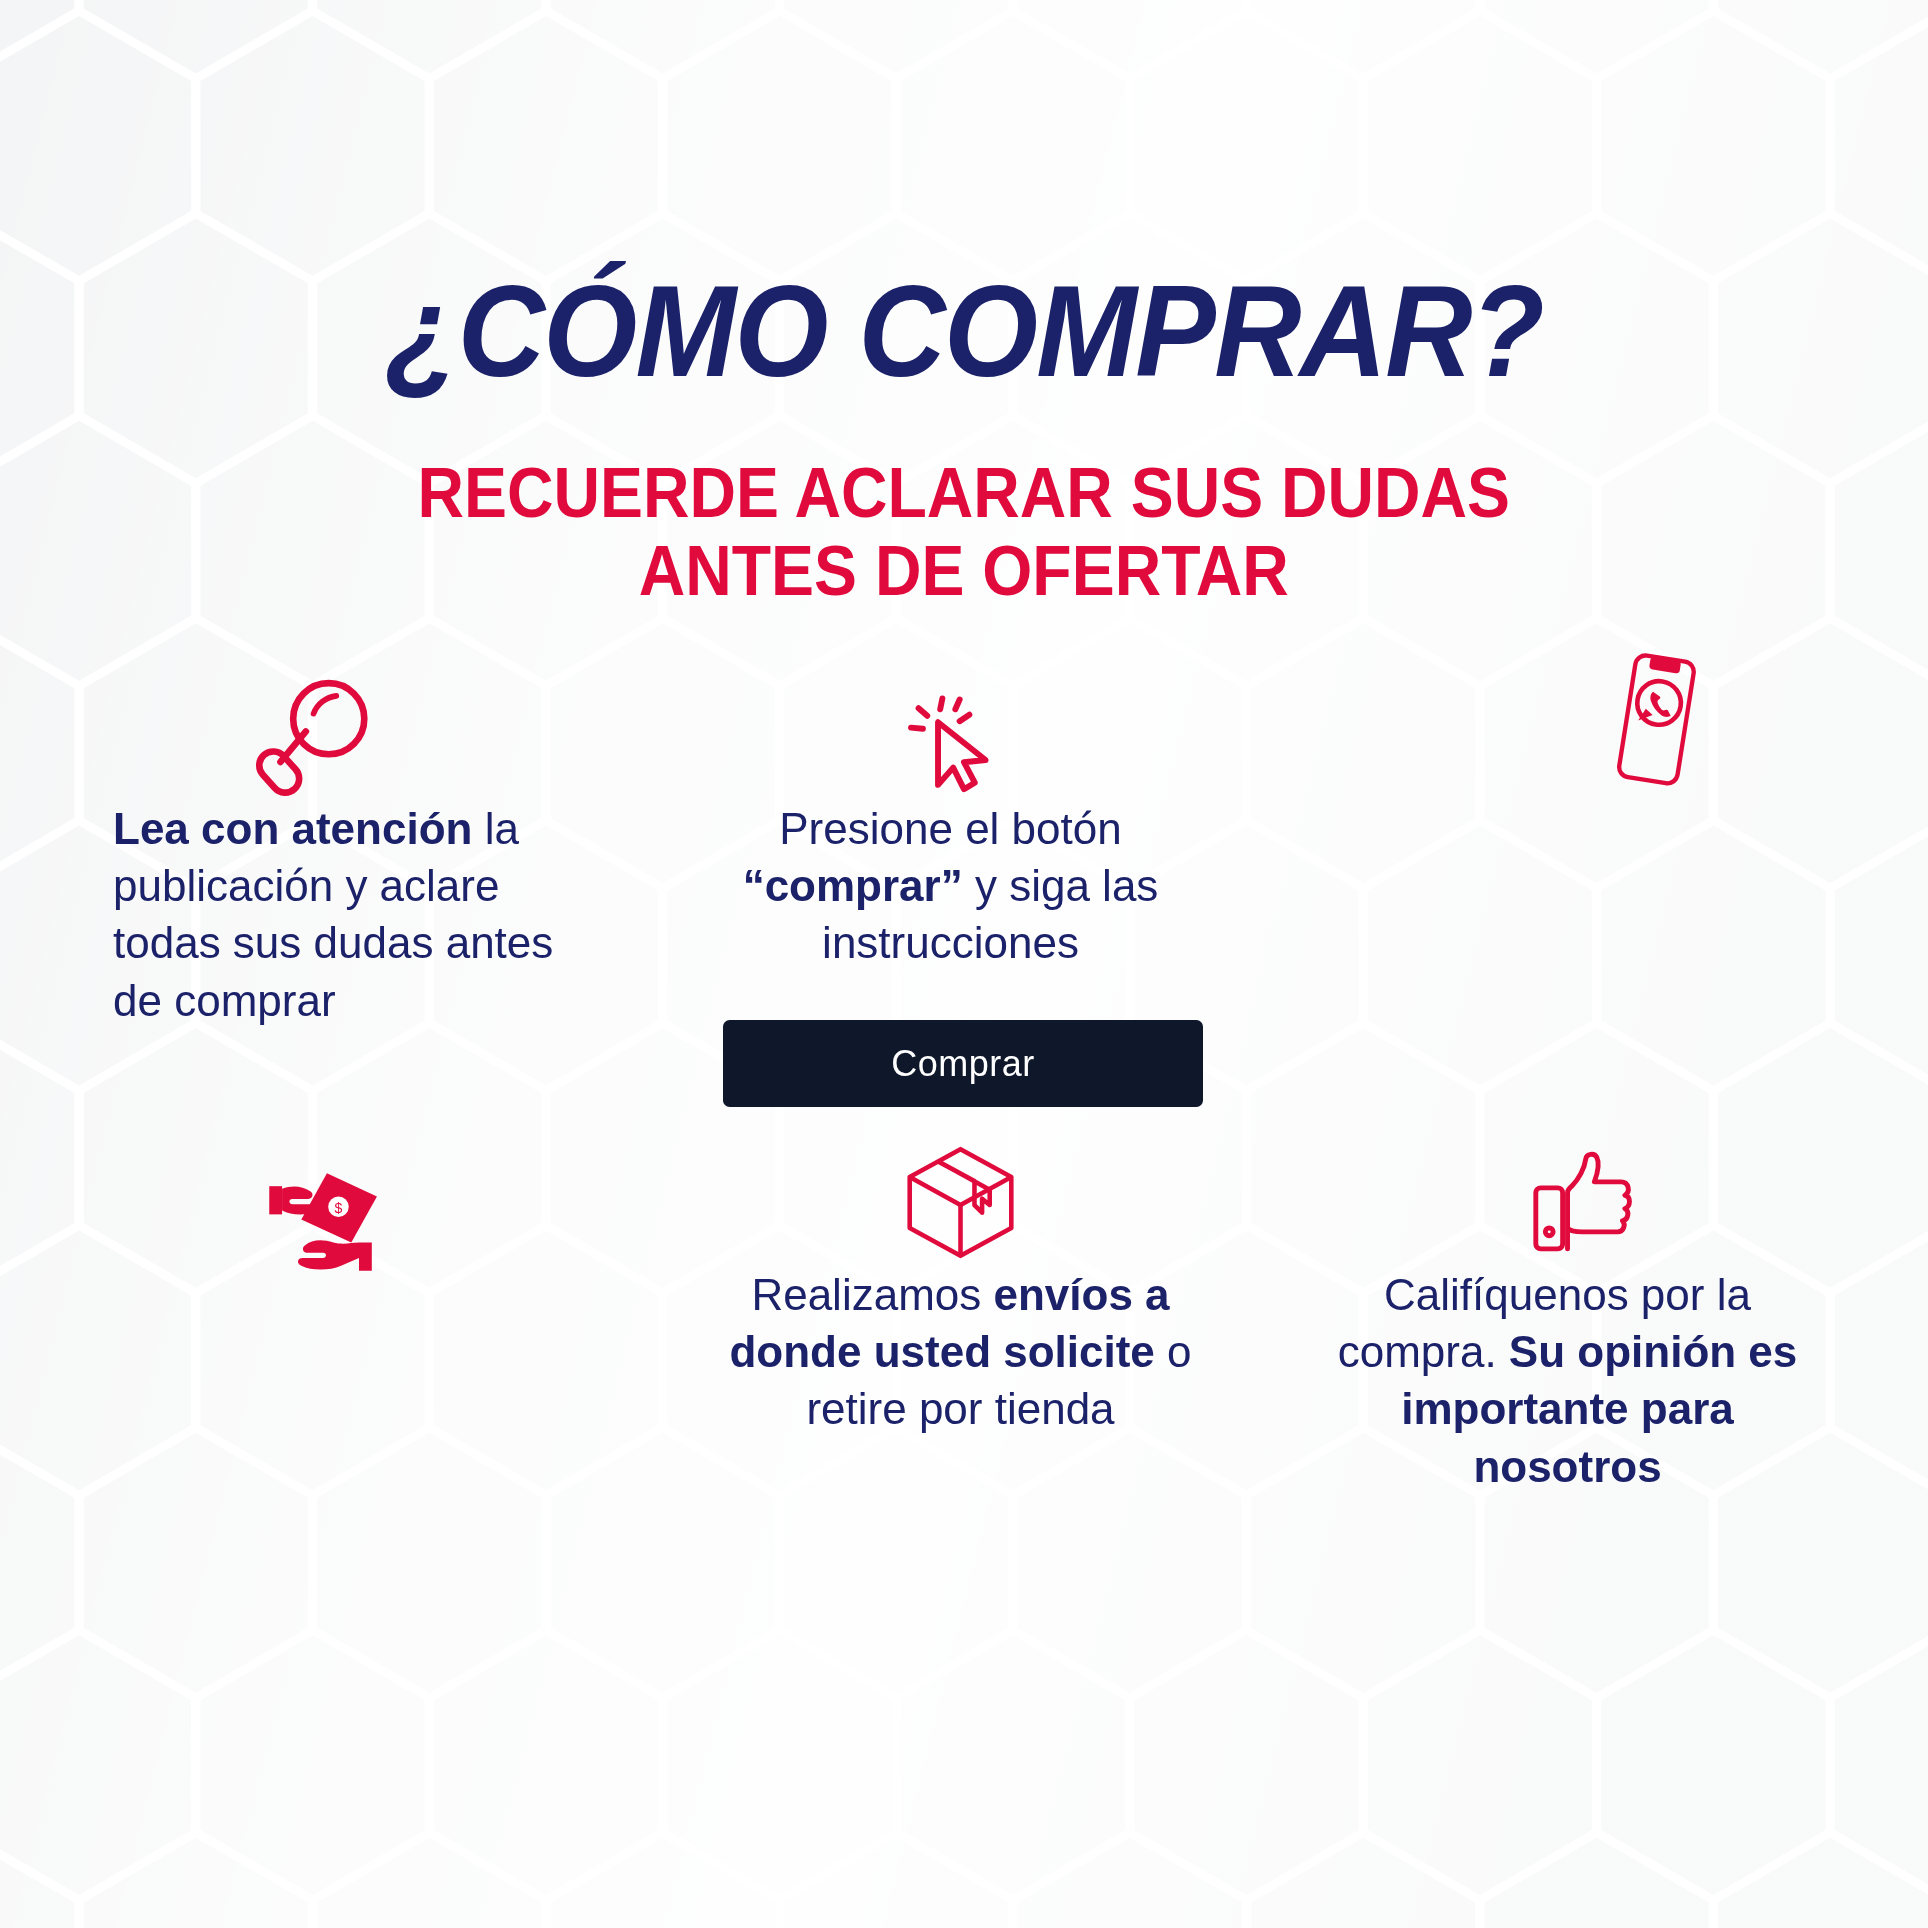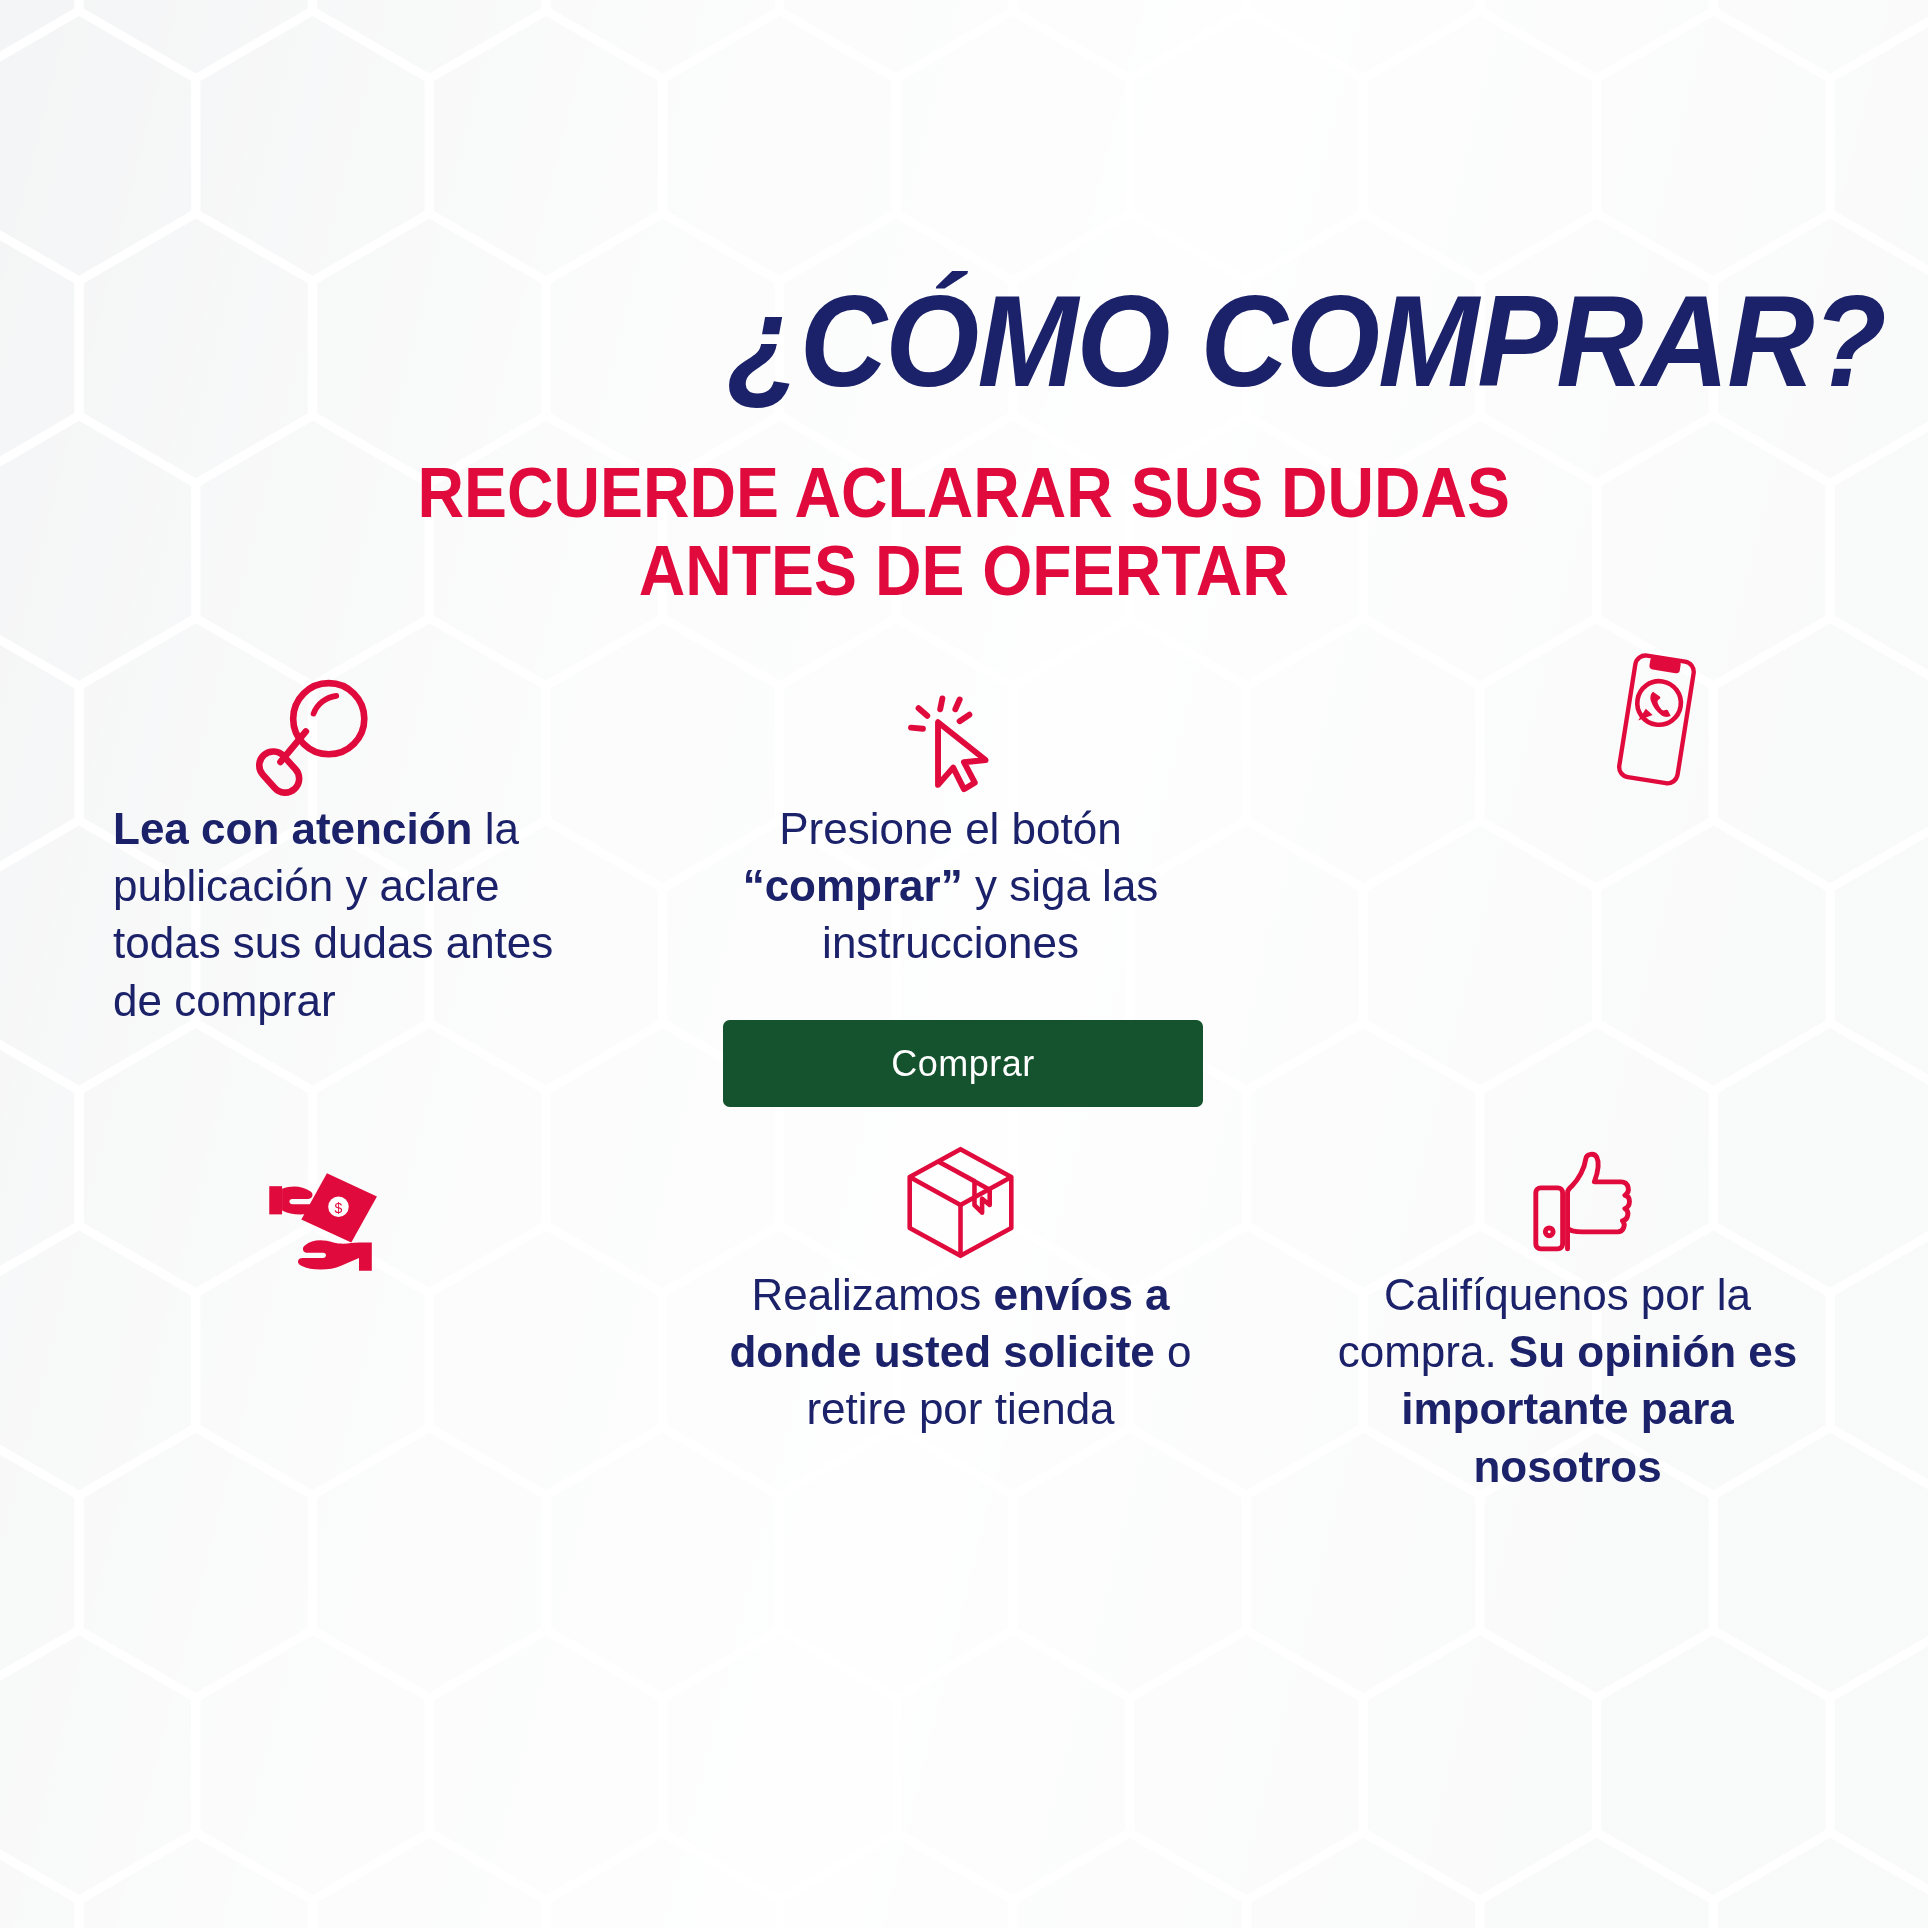--- a/index.html
+++ b/index.html
@@ -25,24 +25,24 @@
   #hex-bg {
     position: absolute;
     inset: 0;
     z-index: 0;
     pointer-events: none;
   }
 
   
   .title-wrap {
     position: absolute;
-    top: 276px;
+    top: 266px;
     left: 0;
     width: 1928px;
-    text-align: right;
+    text-align: center;
     z-index: 5;
   }
   .main-title {
     display: inline-block;
     font-family: "Liberation Sans", sans-serif;
     font-size: 130px;
     font-weight: 700;
     font-style: italic;
     letter-spacing: -1.9px;
     color: #1b2269;
@@ -111,21 +111,21 @@
   #cell-6 { left: 1318px;top: 1125px; width: 499px; }
   #cell-6 .icon-box { justify-content: center; padding-left: 33px; }
 
   
   #comprar-button {
     position: absolute;
     left: 723px;
     top: 1020px;
     width: 480px;
     height: 87px;
-    background: #14532d;
+    background: #0f172a;
     border-radius: 6.6px;
     border: none;
     color: #ffffff;
     font-family: "Liberation Sans", sans-serif;
     font-size: 36px;
     font-weight: 400;
     letter-spacing: 0.5px;
     cursor: pointer;
     z-index: 6;
     padding: 0;

